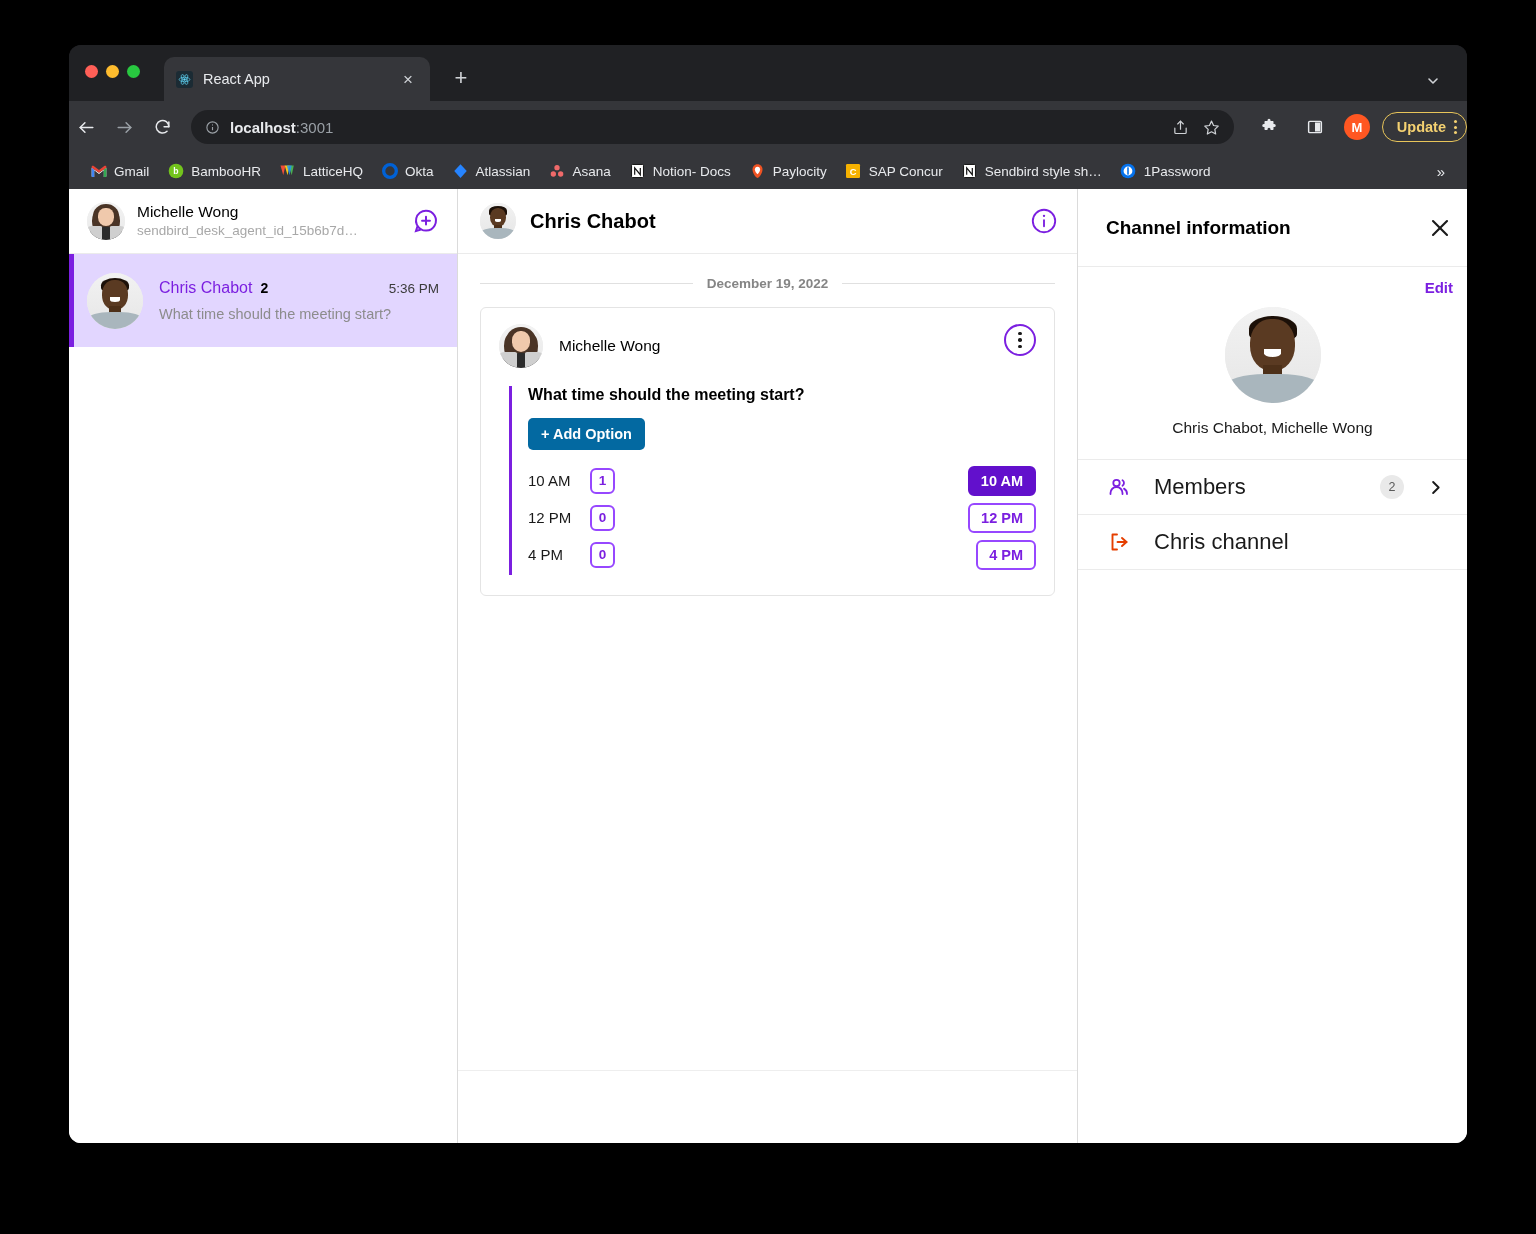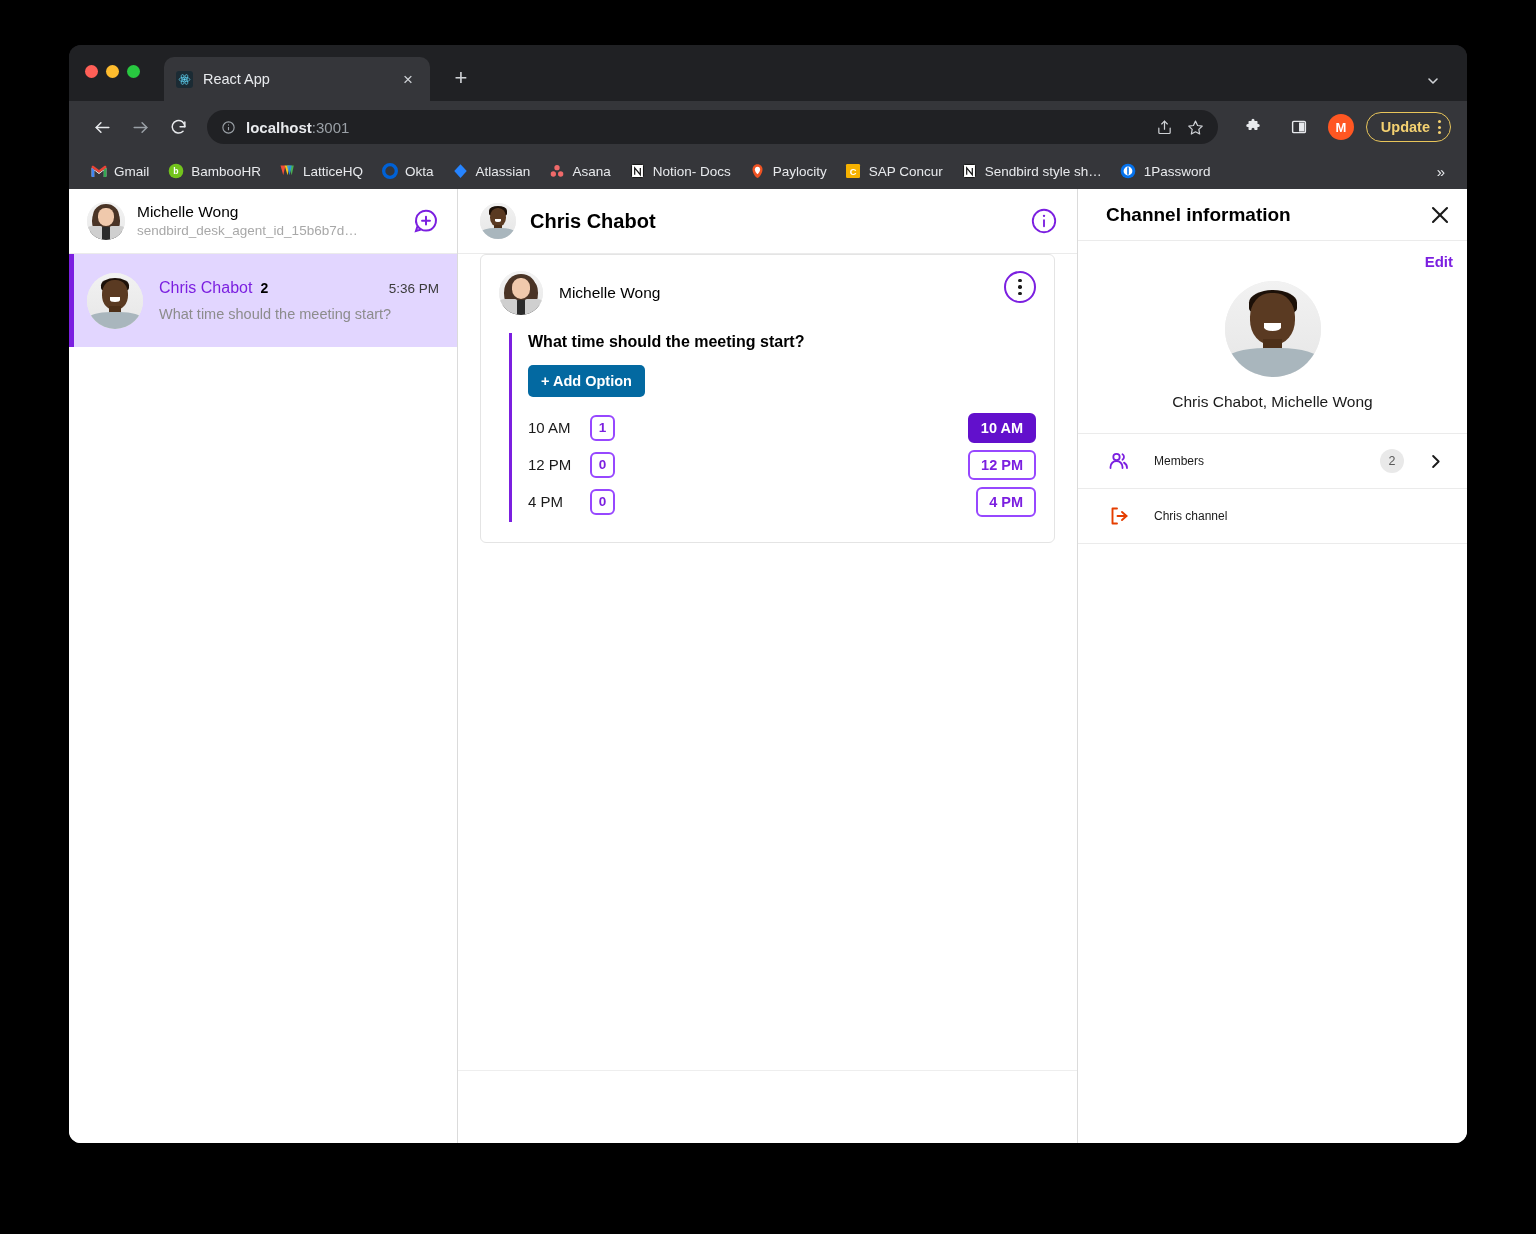--- a/index.html
+++ b/index.html
@@ -76,21 +76,21 @@
     position: absolute; right: 26px; bottom: 12px;
     color: #cfd2d6;
   }
 
   
   .toolbar {
     height: 52px;
     background: #35363a;
     display: flex;
     align-items: center;
-    padding: 0 16px;
+    padding: 0 0;
     gap: 4px;
     flex: 0 0 auto;
   }
   .nav-btn {
     width: 34px; height: 34px;
     display: flex; align-items: center; justify-content: center;
     color: #9aa0a6; border-radius: 50%;
     flex: 0 0 auto;
   }
   .nav-btn.active { color: #e8eaed; }
@@ -305,21 +305,21 @@
   .composer-footer { height: 40px; }
 
   
   .info-panel {
     width: 389px;
     background: #fff;
     display: flex; flex-direction: column;
     flex: 0 0 auto;
   }
   .ip-header {
-    height: 52px;
+    height: 78px;
     display: flex; align-items: center;
     padding: 0 12px 0 28px;
     border-bottom: 1px solid #ebebeb;
     flex: 0 0 auto;
   }
   .ip-title { font-size: 19px; font-weight: 700; color: #000; flex: 1; }
   .ip-close { width: 30px; height: 30px; display:flex; align-items:center; justify-content:center; }
 
   .ip-profile {
     padding: 12px 20px 22px;
@@ -340,21 +340,21 @@
   .ip-members-names { margin-top: 16px; font-size: 15.5px; color: #1a1a1a; }
 
   .ip-row {
     height: 55px;
     display: flex; align-items: center;
     padding: 0 22px 0 28px;
     gap: 22px;
     border-bottom: 1px solid #ebebeb;
     flex: 0 0 auto;
   }
-  .ip-row-label { flex: 1; font-size: 12px; color: #1a1a1a; }
+  .ip-row-label { flex: 1; font-size: 22px; color: #1a1a1a; }
   .ip-badge {
     width: 24px; height: 24px; border-radius: 50%;
     background: #e9e9e9; color: #5a5a5a;
     font-size: 12.5px;
     display: flex; align-items: center; justify-content: center;
   }
   .ip-chevron { color: #1a1a1a; display:flex; }
   .ip-icon { width: 26px; height: 26px; display:flex; align-items:center; justify-content:center; flex:0 0 auto;}
 
   
@@ -665,20 +665,25 @@
         <span class="conv-info-btn">
           <svg class="svg-ico" width="28" height="28" viewBox="0 0 24 24" fill="none" stroke="#7b1fe0" stroke-width="1.6">
               <circle cx="12" cy="12" r="9.6"></circle>
               <line x1="12" y1="11.2" x2="12" y2="16.6" stroke-linecap="round"></line>
               <circle cx="12" cy="7.6" r="1" fill="#7b1fe0" stroke="none"></circle>
             </svg>
         </span>
       </div>
 
       <div class="msg-scroll">
+        <div class="date-sep">
+          <span class="line"></span>
+          <span class="label">December 19, 2022</span>
+          <span class="line"></span>
+        </div>
 
         <div class="poll-card">
           <div class="poll-head">
             <span class="avatar" style="width:44px;height:44px;">
               <span class="ph ph-w">
                   <span class="hair"></span>
                   <span class="hair2"></span>
                   <span class="hair3"></span>
                   <span class="face"></span>
                   <span class="body"></span>

